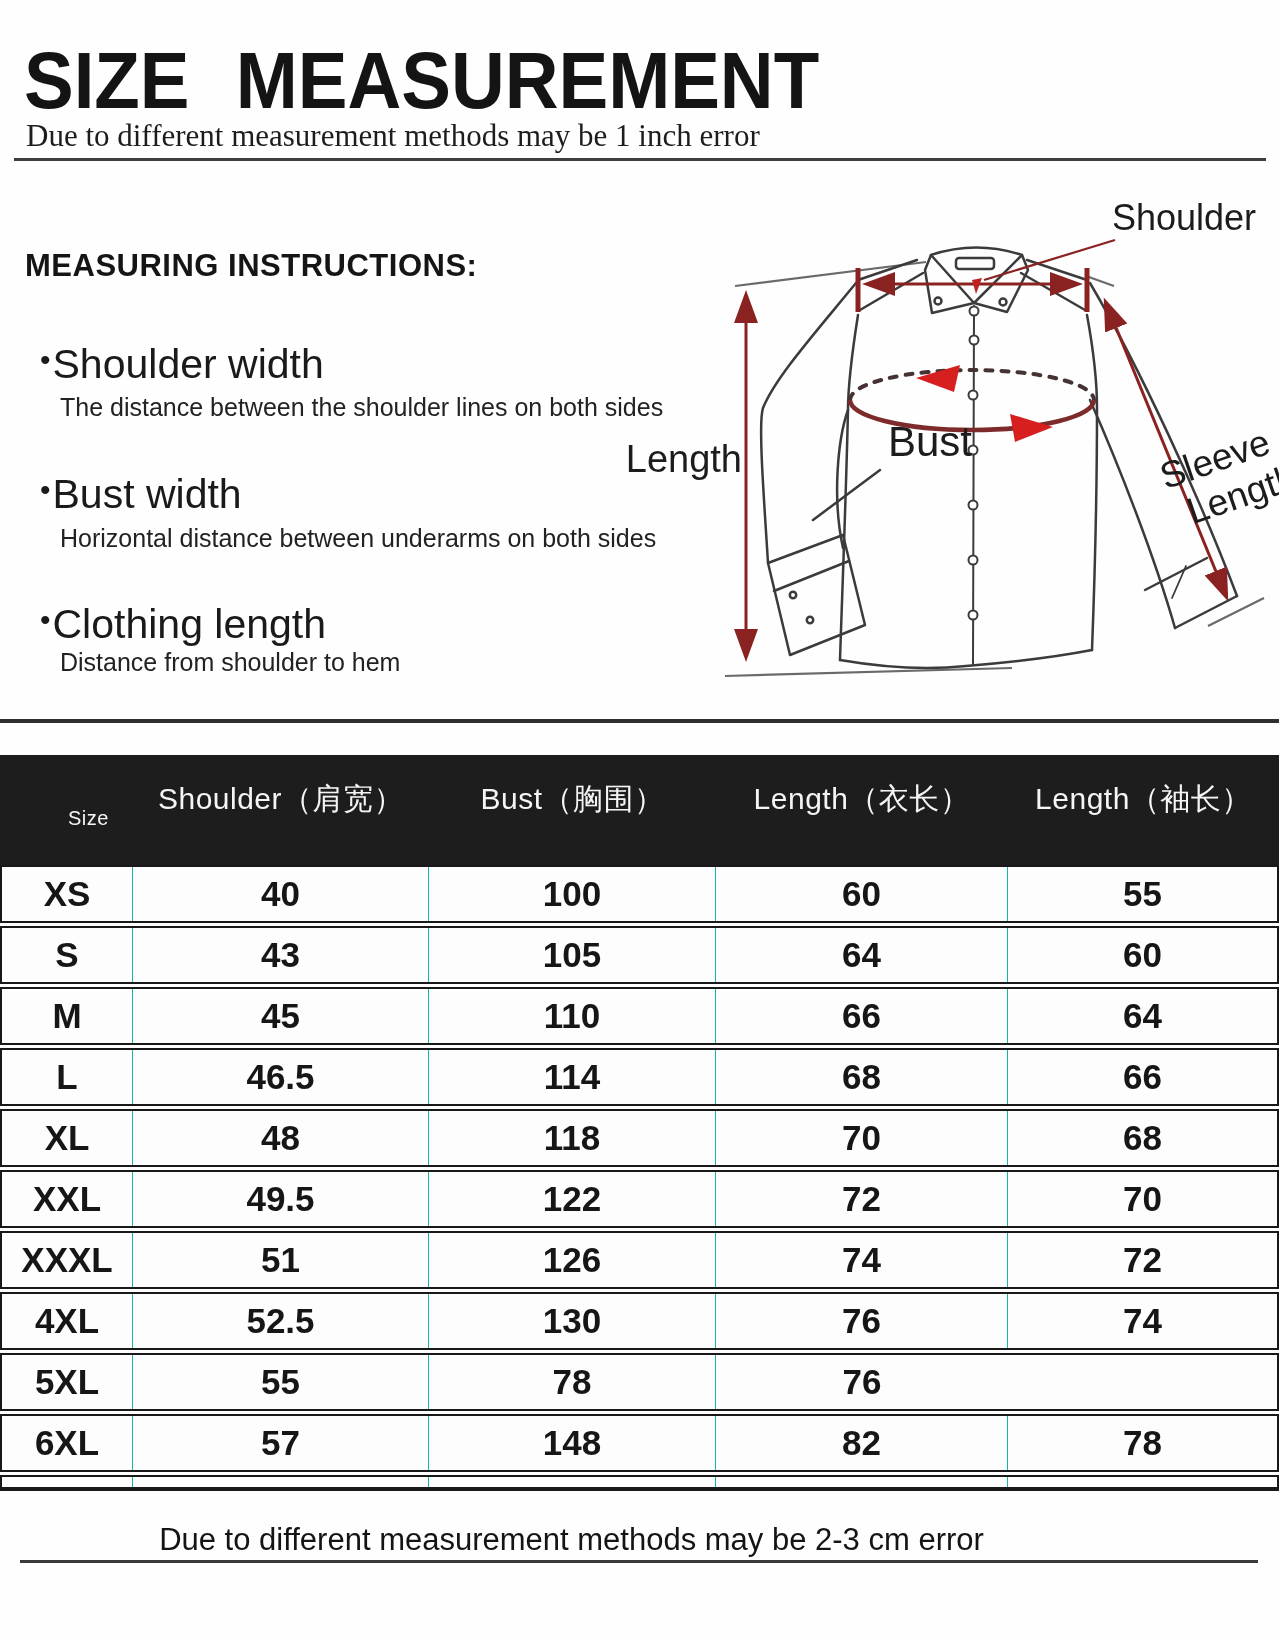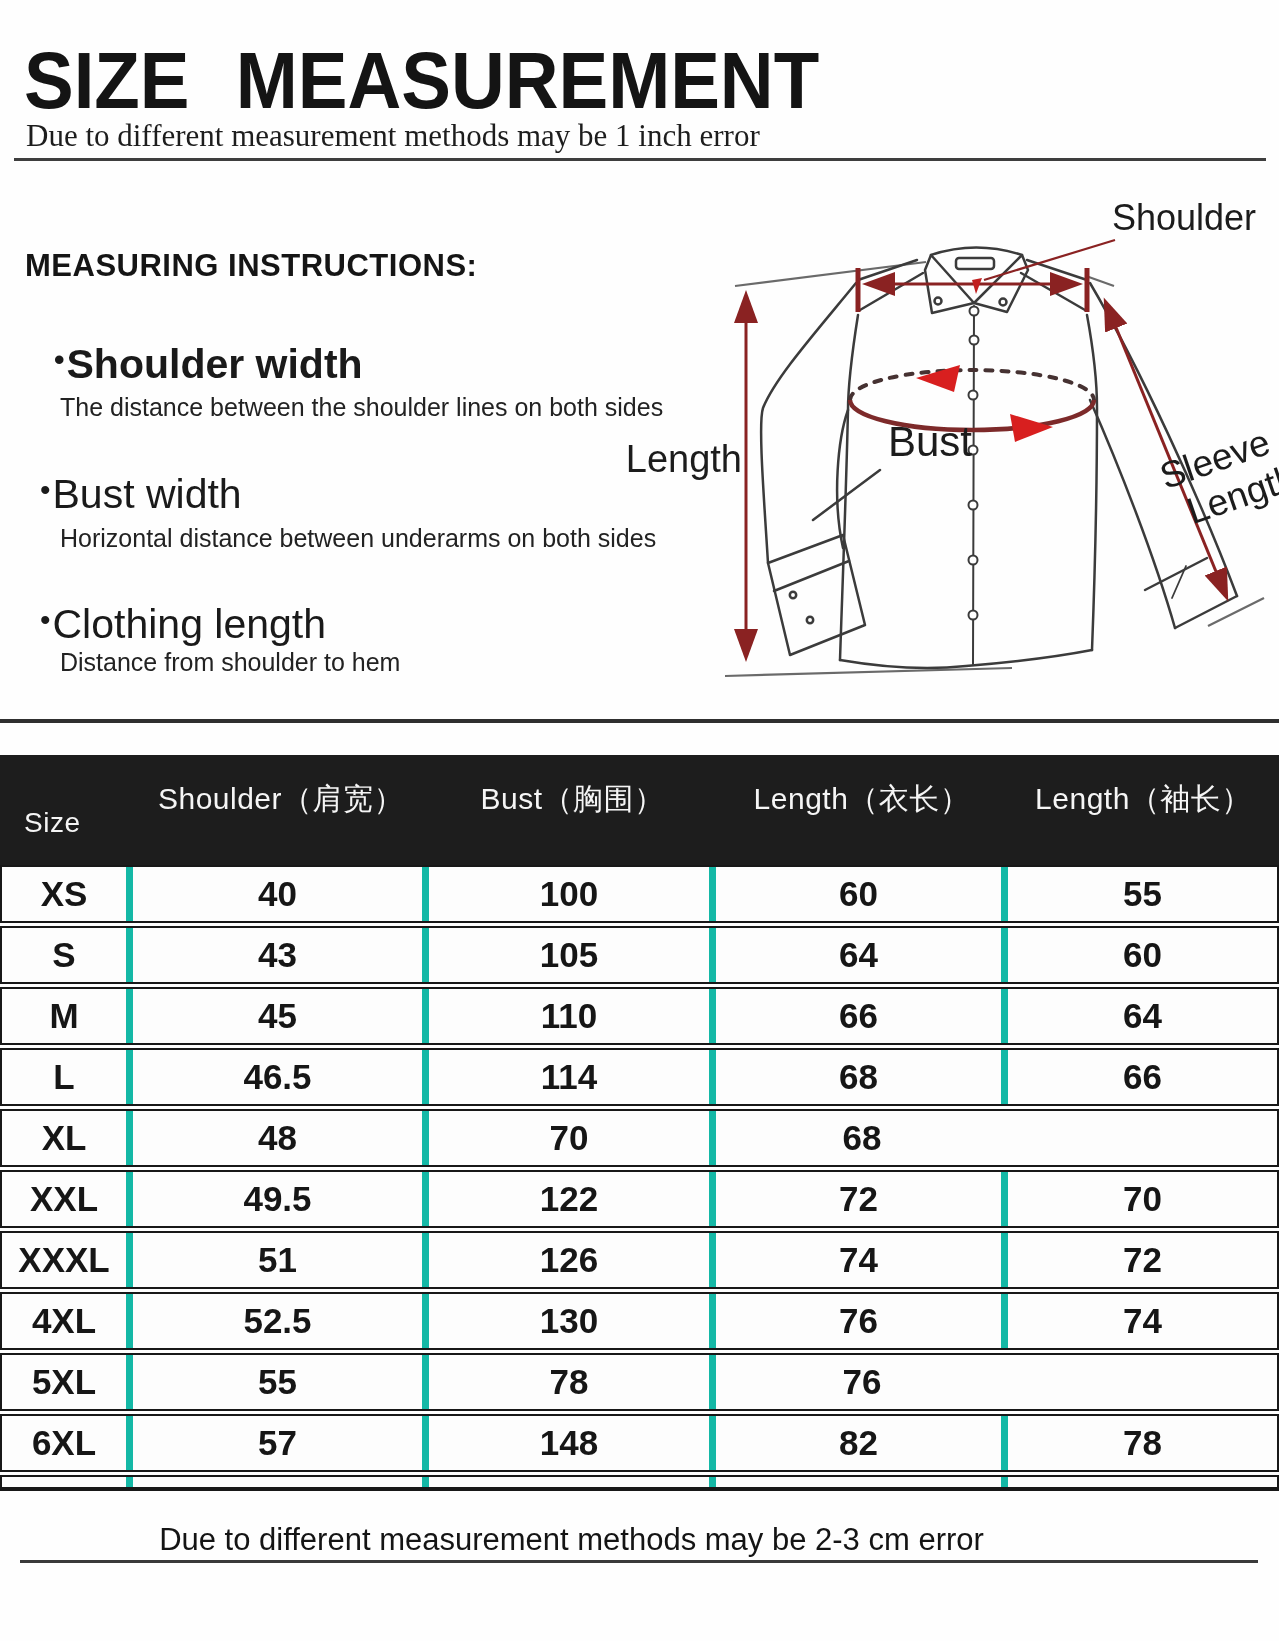--- a/index.html
+++ b/index.html
@@ -16,48 +16,48 @@
   .page-subtitle{
     position:absolute;left:26px;top:118px;
     font-family:"Liberation Serif", serif;font-size:31px;color:#1d1d1d;white-space:nowrap;
   }
   .rule-top{position:absolute;left:14px;top:158px;width:1252px;height:3px;background:#3e3e3e;}
   
   .mi-heading{position:absolute;left:25px;top:248px;font-size:31px;font-weight:700;letter-spacing:.5px;color:#151515;}
   .mi-term{position:absolute;font-size:41px;font-weight:400;color:#1a1a1a;white-space:nowrap;}
   .mi-term .bullet{font-size:30px;vertical-align:8px;margin-right:2px;}
   .mi-desc{position:absolute;font-size:25px;color:#222;white-space:nowrap;}
-  .t1{left:54px;top:341px;font-weight:bold;} .d1{left:60px;top:393px;}
+  .t1{left:40px;top:341px;} .d1{left:60px;top:393px;}
   .t2{left:40px;top:471px;} .d2{left:60px;top:524px;}
   .t3{left:40px;top:601px;} .d3{left:60px;top:648px;}
   
   .diagram{position:absolute;left:600px;top:168px;width:679px;height:530px;}
   .diagram text{font-family:"Liberation Sans", sans-serif;fill:#1c1c1c;}
   
   .rule-mid{position:absolute;left:0px;top:719px;width:1279px;height:4px;background:#2f2f2f;}
   .thead{
     position:absolute;left:0px;top:755px;width:1279px;height:110px;background:#1d1d1d;
     display:grid;grid-template-columns:133px 296px 287px 292px 271px;box-sizing:border-box;
   }
   .thead .hcell{
     color:#f5f5f5;font-size:30px;font-weight:400;letter-spacing:.5px;
     display:flex;align-items:flex-start;justify-content:center;padding-top:24px;white-space:nowrap;
   }
-  .thead .hcell.size{justify-content:flex-start;padding:52px 0 0 24px;font-size:28px;}
+  .thead .hcell.size{justify-content:flex-start;padding:52px 0 0 24px;font-size:20px;margin-left:44px;}
   .tbody{position:absolute;left:0px;top:865px;width:1279px;}
   .trow{
     box-sizing:border-box;height:58px;margin-bottom:3px;border:2px solid #181818;
     display:grid;grid-template-columns:131px 296px 287px 292px auto;background:#fdfdfd;
   }
   .trow.empty{height:16px;border-bottom-width:4px;}
   .cell{
     display:flex;align-items:center;justify-content:center;
     font-size:35px;font-weight:700;color:#161616;box-sizing:border-box;
   }
-  .cell.v{border-right:7px solid #14b8a6;}
+  .cell.v{border-right:1px solid #14b8a6;}
   
   .footer-note{position:absolute;left:0;top:1522px;width:1143px;text-align:center;font-size:31px;color:#141414;}
   .rule-bottom{position:absolute;left:20px;top:1560px;width:1238px;height:3px;background:#3a3a3a;}
 </style>
 </head>
 <body>
 
 <div id="screen">
 
   <div class="page-title">SIZE MEASUREMENT</div>
@@ -192,20 +192,21 @@
       <div class="trow">
         <div class="cell v">L</div>
         <div class="cell v">46.5</div>
         <div class="cell v">114</div>
         <div class="cell v">68</div>
         <div class="cell">66</div>
       </div>
       <div class="trow">
         <div class="cell v">XL</div>
         <div class="cell v">48</div>
+        <div class="cell v">118</div>
         <div class="cell v">70</div>
         <div class="cell">68</div>
       </div>
       <div class="trow">
         <div class="cell v">XXL</div>
         <div class="cell v">49.5</div>
         <div class="cell v">122</div>
         <div class="cell v">72</div>
         <div class="cell">70</div>
       </div>

